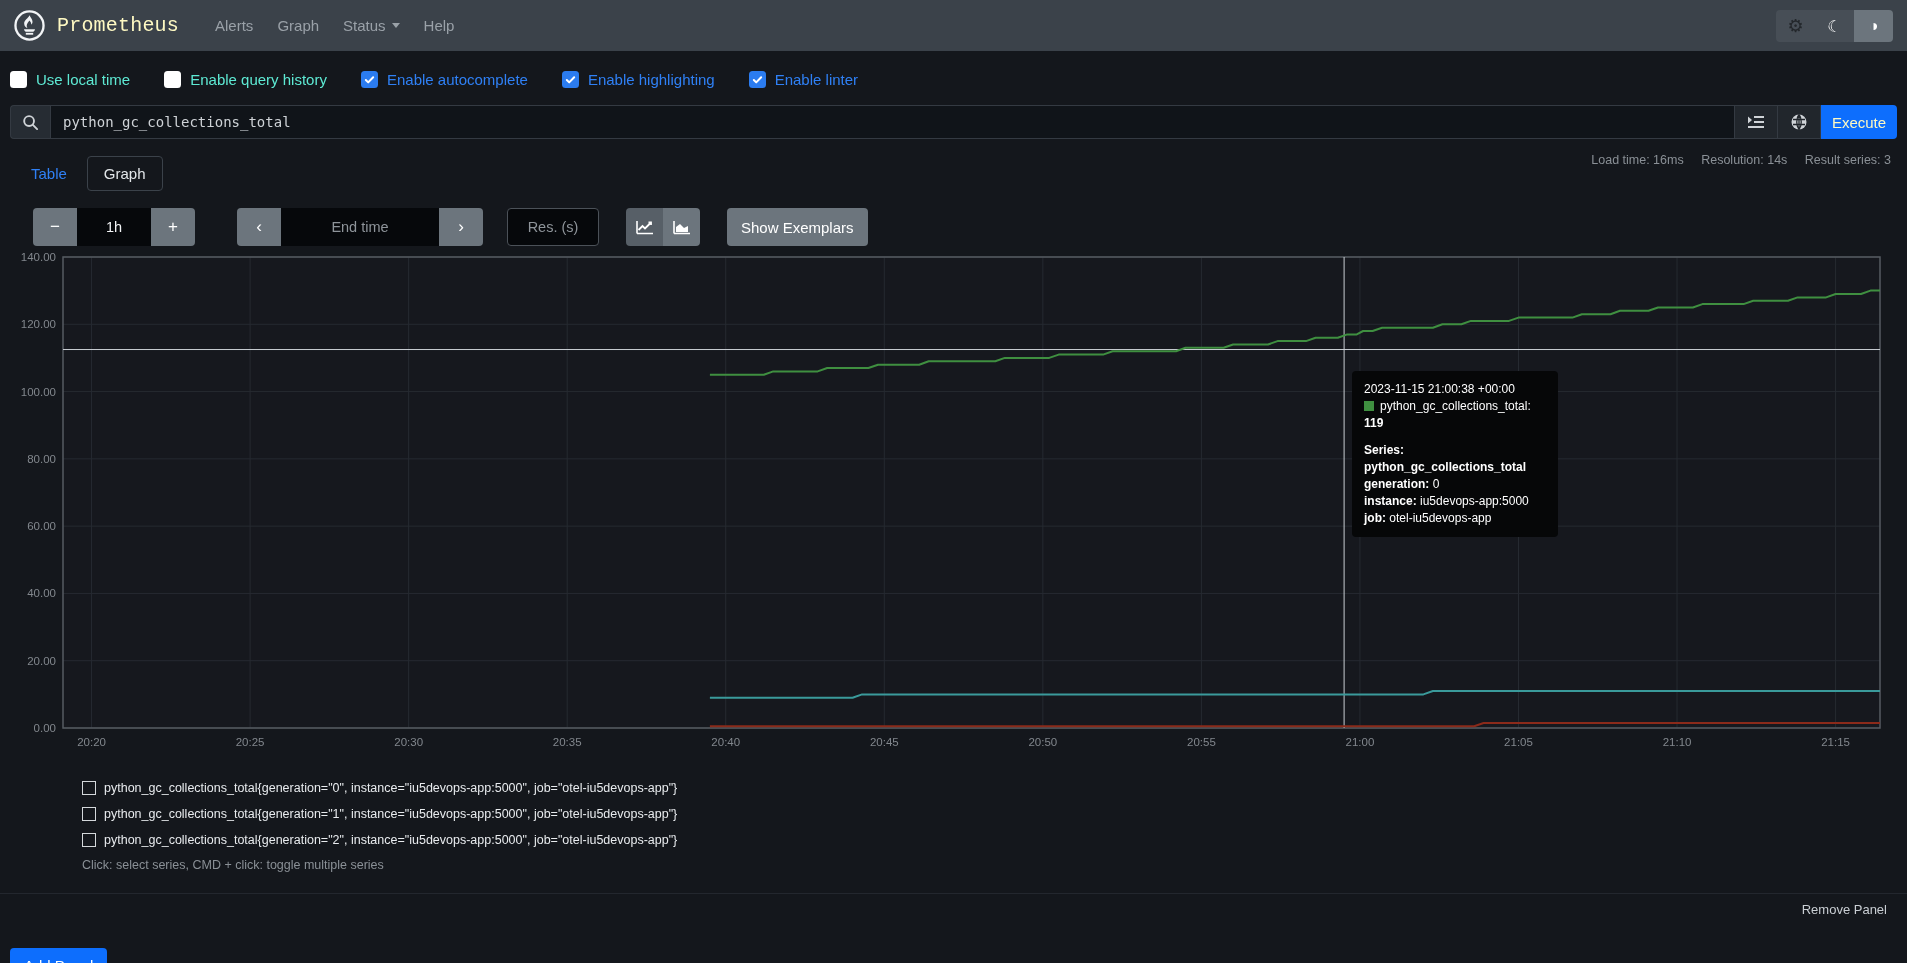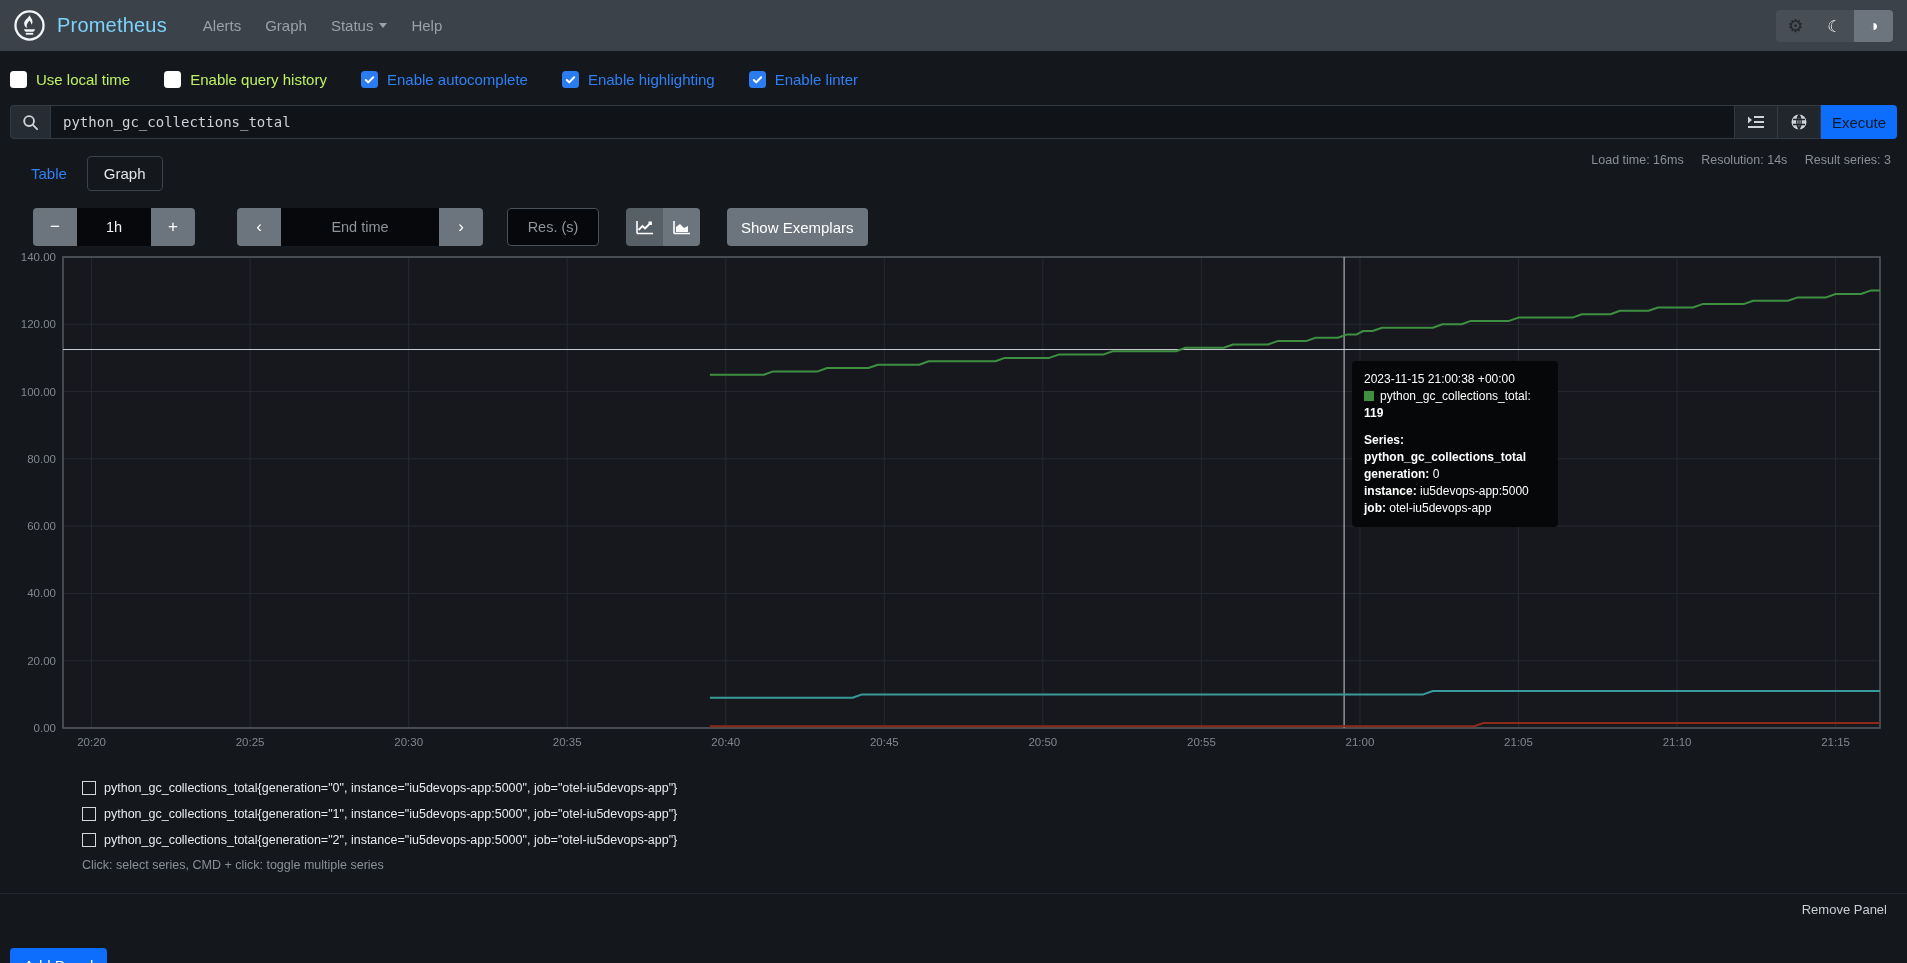--- a/index.html
+++ b/index.html
@@ -8,49 +8,49 @@
     position:relative; width:1907px; height:963px; overflow:hidden;
     background:#14171c; font-family:"Liberation Sans", sans-serif; color:#dfe3e6;
   }
   
   .navbar {
     position:absolute; top:0; left:0; width:100%; height:51px;
     background:#3b424a; display:flex; align-items:center; padding:0 14px;
   }
   .brand { display:flex; align-items:center; cursor:pointer; }
   .logo { width:31px; height:31px; margin-right:12px; }
-  .brand-name { font-size:20px; color:#7dd3fc; font-weight:500; letter-spacing:.2px; }
+  .brand-name { font-size:20px; color:#fef9c3; font-weight:500; letter-spacing:.2px;font-family:Liberation Mono, monospace; }
   .nav-links { display:flex; align-items:center; margin-left:24px; }
   .nav-link { color:#9aa1a8; font-size:15px; padding:8px 12px; cursor:pointer; display:flex; align-items:center; }
   .caret { width:0; height:0; border-left:4.5px solid transparent; border-right:4.5px solid transparent;
            border-top:5px solid #9aa1a8; margin-left:6px; display:inline-block; }
   .theme-group { position:absolute; right:14px; top:10px; display:flex; border-radius:4px; overflow:hidden; }
   .theme-btn { width:39px; height:32px; background:#474e56; color:#ffffff; font-size:16px;
                display:flex; align-items:center; justify-content:center; cursor:pointer; border:0; }
   .theme-btn.gear { color:#23272b; font-size:18px; }
   .theme-btn.active { background:#6c757d; }
   
   .options-row { position:absolute; top:62px; left:10px; display:flex; align-items:center; height:34px; }
   .opt { display:flex; align-items:center; margin-right:34px; cursor:pointer; }
   .cb { width:17px; height:17px; border-radius:3.5px; background:#ffffff; margin-right:9px;
         display:flex; align-items:center; justify-content:center; flex:0 0 auto; }
   .opt.checked .cb { background:#2b7cf0; }
   .cb svg { display:none; }
   .opt.checked .cb svg { display:block; }
-  .opt-label { font-size:15px; color:#bef264; }
+  .opt-label { font-size:15px; color:#5eead4; }
   .opt.checked .opt-label { color:#2f80f5; }
   
   .query-row { position:absolute; top:105px; left:10px; width:1887px; height:34px; display:flex; }
   .q-prepend { width:40px; background:#262c33; border:1px solid #343a42; border-right:0;
                border-radius:4px 0 0 4px; display:flex; align-items:center; justify-content:center; }
   .q-input { flex:1; background:#101419; border:1px solid #343a42; display:flex; align-items:center;
              padding:0 12px; font-family:"DejaVu Sans Mono", monospace; font-size:14px; color:#cfd3d7; }
   .q-btn { width:43px; background:#21262c; border:1px solid #343a42; border-left:0;
            display:flex; align-items:center; justify-content:center; cursor:pointer; }
-  .execute-btn { width:76px; background:#0d6efd; color:#0f172a; border:0; border-radius:0 4px 4px 0;
+  .execute-btn { width:76px; background:#0d6efd; color:#fef9c3; border:0; border-radius:0 4px 4px 0;
                  font-size:15px; font-family:inherit; cursor:pointer; }
   
   .stats { position:absolute; top:153px; right:16px; font-size:12.5px; color:#8a9096; }
   .stats span { margin-left:14px; }
   .tabs { position:absolute; top:156px; left:15px; display:flex; align-items:center; }
   .tab-link { color:#2f80f5; font-size:15px; padding:8px 16px; cursor:pointer; }
   .tab-active { color:#e2e6e9; font-size:15px; padding:8px 16px; border:1px solid #3b424a;
                 border-radius:4px; background:#14171c; cursor:pointer; margin-left:4px; }
   
   .controls { position:absolute; top:208px; left:33px; display:flex; align-items:center; height:38px; }
@@ -66,21 +66,21 @@
             margin-left:24px; }
   .icon-grp { margin-left:27px; }
   .ibtn { width:37px; background:#6c757d; border:0; display:flex; align-items:center; justify-content:center; cursor:pointer; }
   .ibtn.active { background:#575f67; }
   .exemplars-btn { margin-left:27px; background:#6c757d; color:#fff; border:0; border-radius:4px;
                    height:38px; padding:0 14px; font-size:15px; font-family:inherit; cursor:pointer; }
   .grp2 { margin-left:42px; }
   
   .chart-wrap { position:absolute; top:245px; left:0; width:1907px; height:515px; }
   .tooltip {
-    position:absolute; left:1352px; top:116px; width:206px; background:#060708; border-radius:4px;
+    position:absolute; left:1352px; top:126px; width:206px; background:#060708; border-radius:4px;
     padding:10px 12px; font-size:12px; color:#ffffff; line-height:17px; z-index:5;
   }
   .tt-swatch { display:inline-block; width:10px; height:10px; margin-right:6px; vertical-align:-1px; }
   .tt-series-head { margin-top:10px; font-weight:bold; }
   .tt-row b { font-weight:bold; }
   
   .legend { position:absolute; top:775px; left:82px; font-size:12.5px; color:#e8ebee; }
   .lg-row { display:flex; align-items:center; height:26px; cursor:pointer; }
   .sw-outer { width:14px; height:14px; border:1px solid #d4d8db; background:#14171c; padding:2px; margin-right:8px; flex:0 0 auto; }
   .sw-inner { width:8px; height:8px; }

